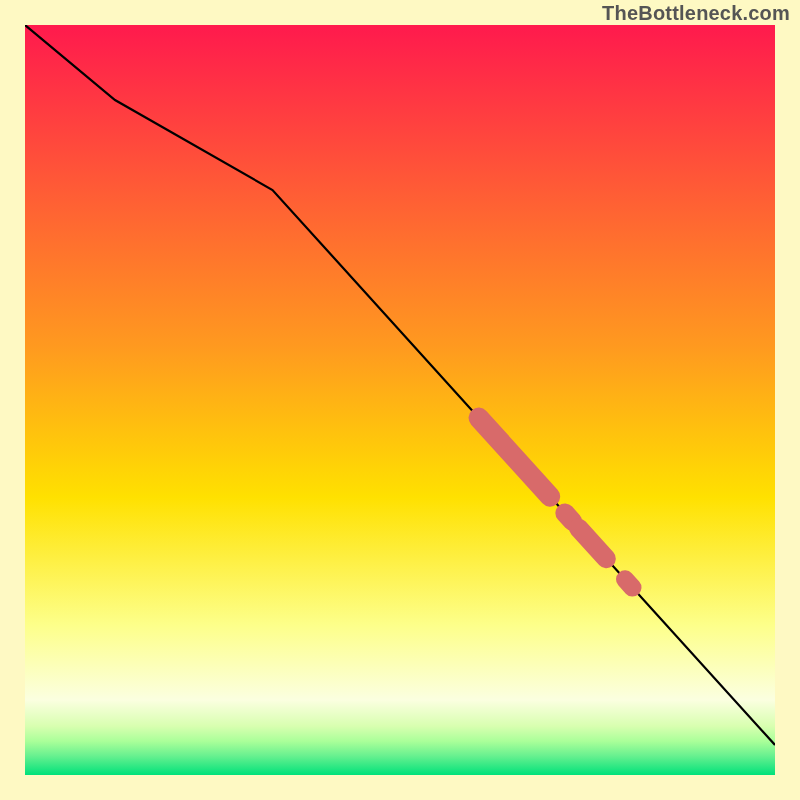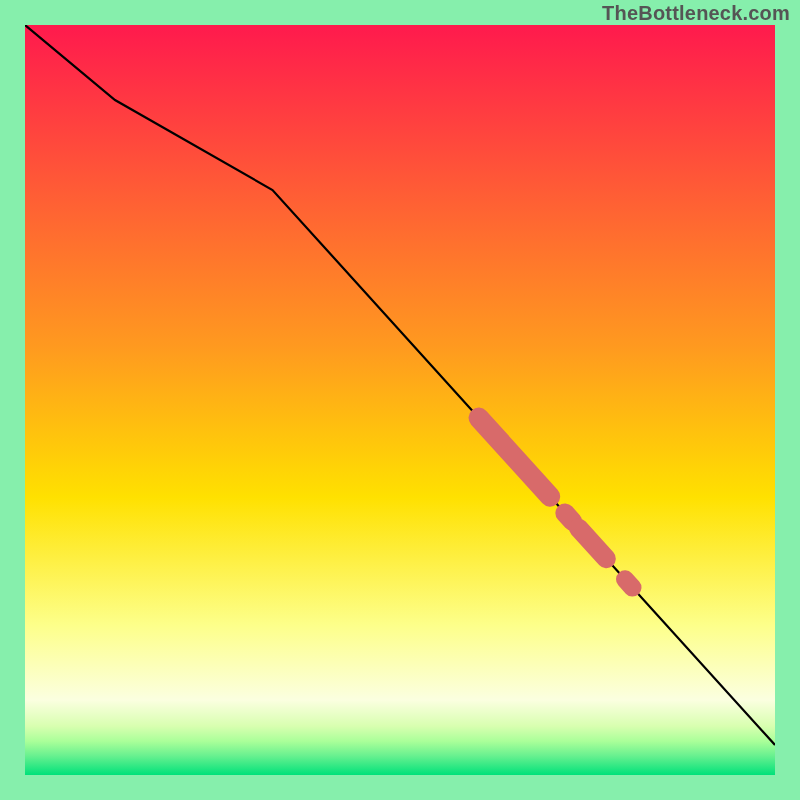--- a/index.html
+++ b/index.html
@@ -8,21 +8,21 @@
     width: 800px;
     height: 800px;
     background: #000;
     overflow: hidden;
     font-family: Arial, Helvetica, sans-serif;
   }
   .stage {
     position: relative;
     width: 800px;
     height: 800px;
-    background: #86efac;
+    background: #fef9c3;
   }
   .watermark {
     position: absolute;
     top: 2px;
     right: 10px;
     color: #555;
     font-size: 20px;
     font-weight: 600;
     letter-spacing: 0.2px;
     user-select: none;

